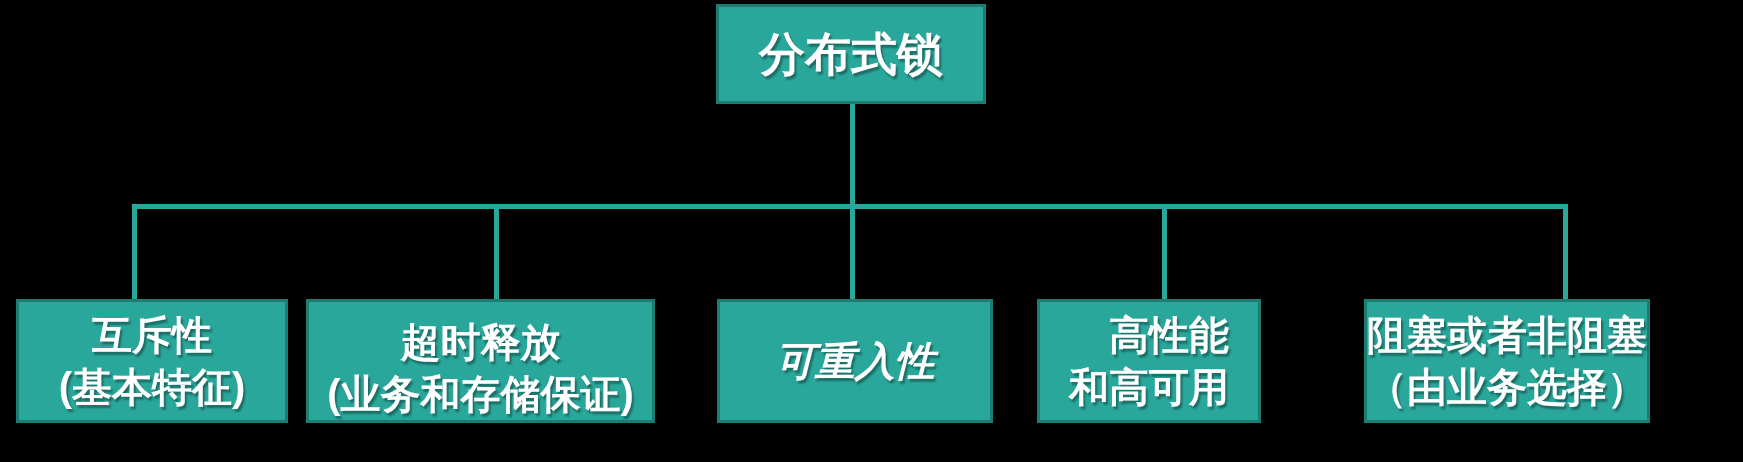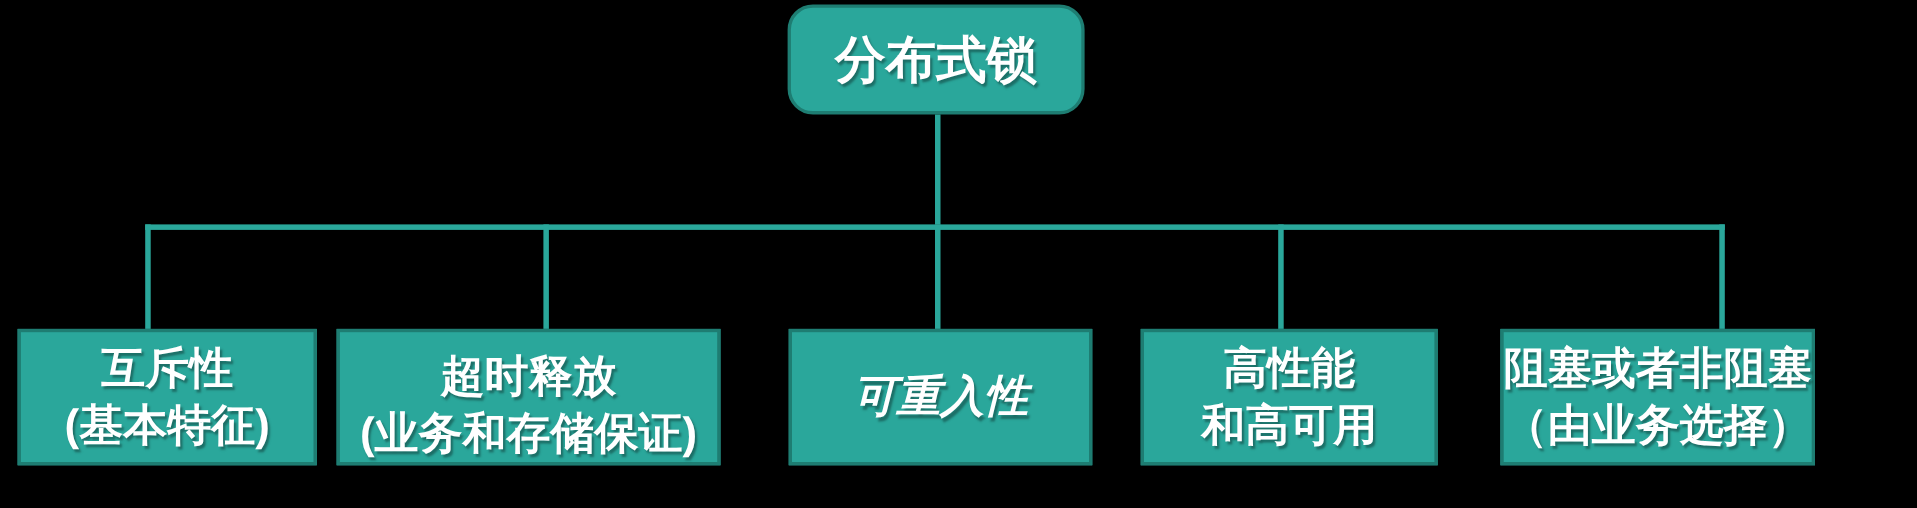--- a/index.html
+++ b/index.html
@@ -26,29 +26,29 @@
     text-align: center;
   }
   .node-label {
     color: #ffffff;
     font-weight: bold;
     white-space: pre-line;
     text-shadow: 2px 3px 2px rgba(0,0,0,0.35);
   }
   .root-node {
     left: 716px; top: 4px;
-    width: 270px; height: 100px; border-radius: 23px;
+    width: 270px; height: 100px;
   }
   .root-node .node-label { font-size: 46px; line-height: 56px; }
   .child-node { top: 299px; height: 124px; }
   .child-node .node-label { font-size: 40px; line-height: 52px; }
   .node-1 { left: 16px;   width: 272px; }
   .node-2 { left: 306px;  width: 349px; align-items: flex-end; }
   .node-3 { left: 717px;  width: 276px; font-style: italic; }
-  .node-4 { left: 1037px; width: 270px; }
+  .node-4 { left: 1037px; width: 224px; text-align: right; }
   .node-5 { left: 1364px; width: 286px; }
   .connector {
     position: absolute;
     background: #2aa79b;
   }
   .stem   { left: 850px;  top: 104px; width: 5px;    height: 100px; }
   .hline  { left: 132px;  top: 204px; width: 1436px; height: 5px;  }
   .drop   { top: 204px;   width: 5px; height: 95px; }
   .drop-1 { left: 132px;  }
   .drop-2 { left: 494px;  }

